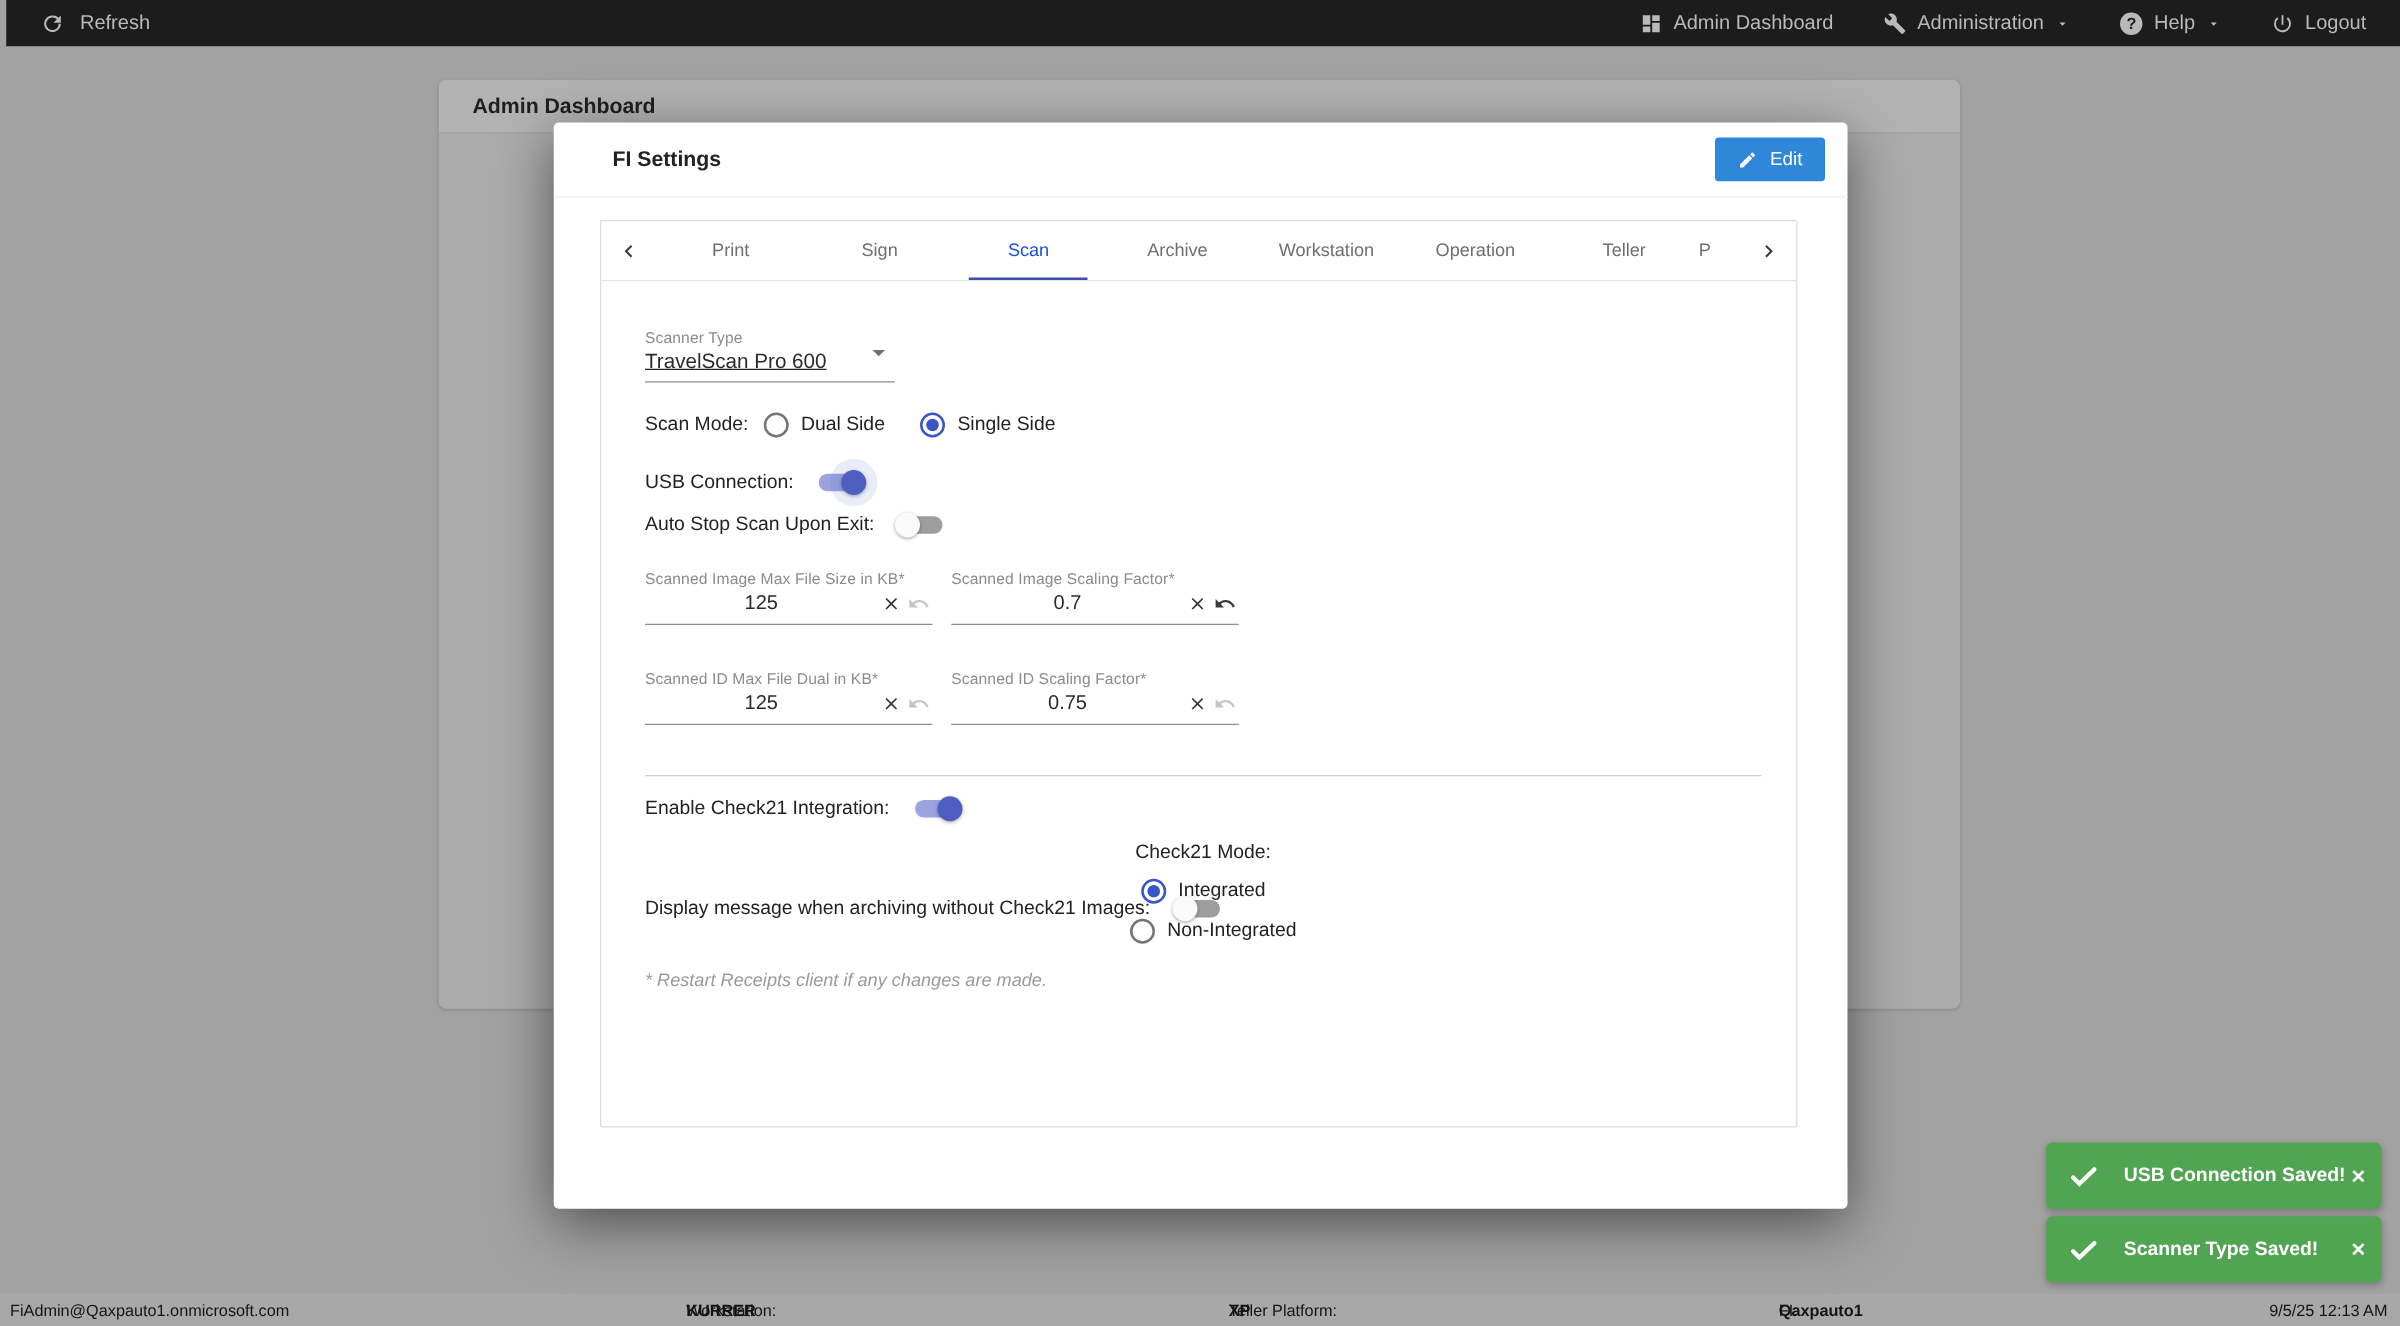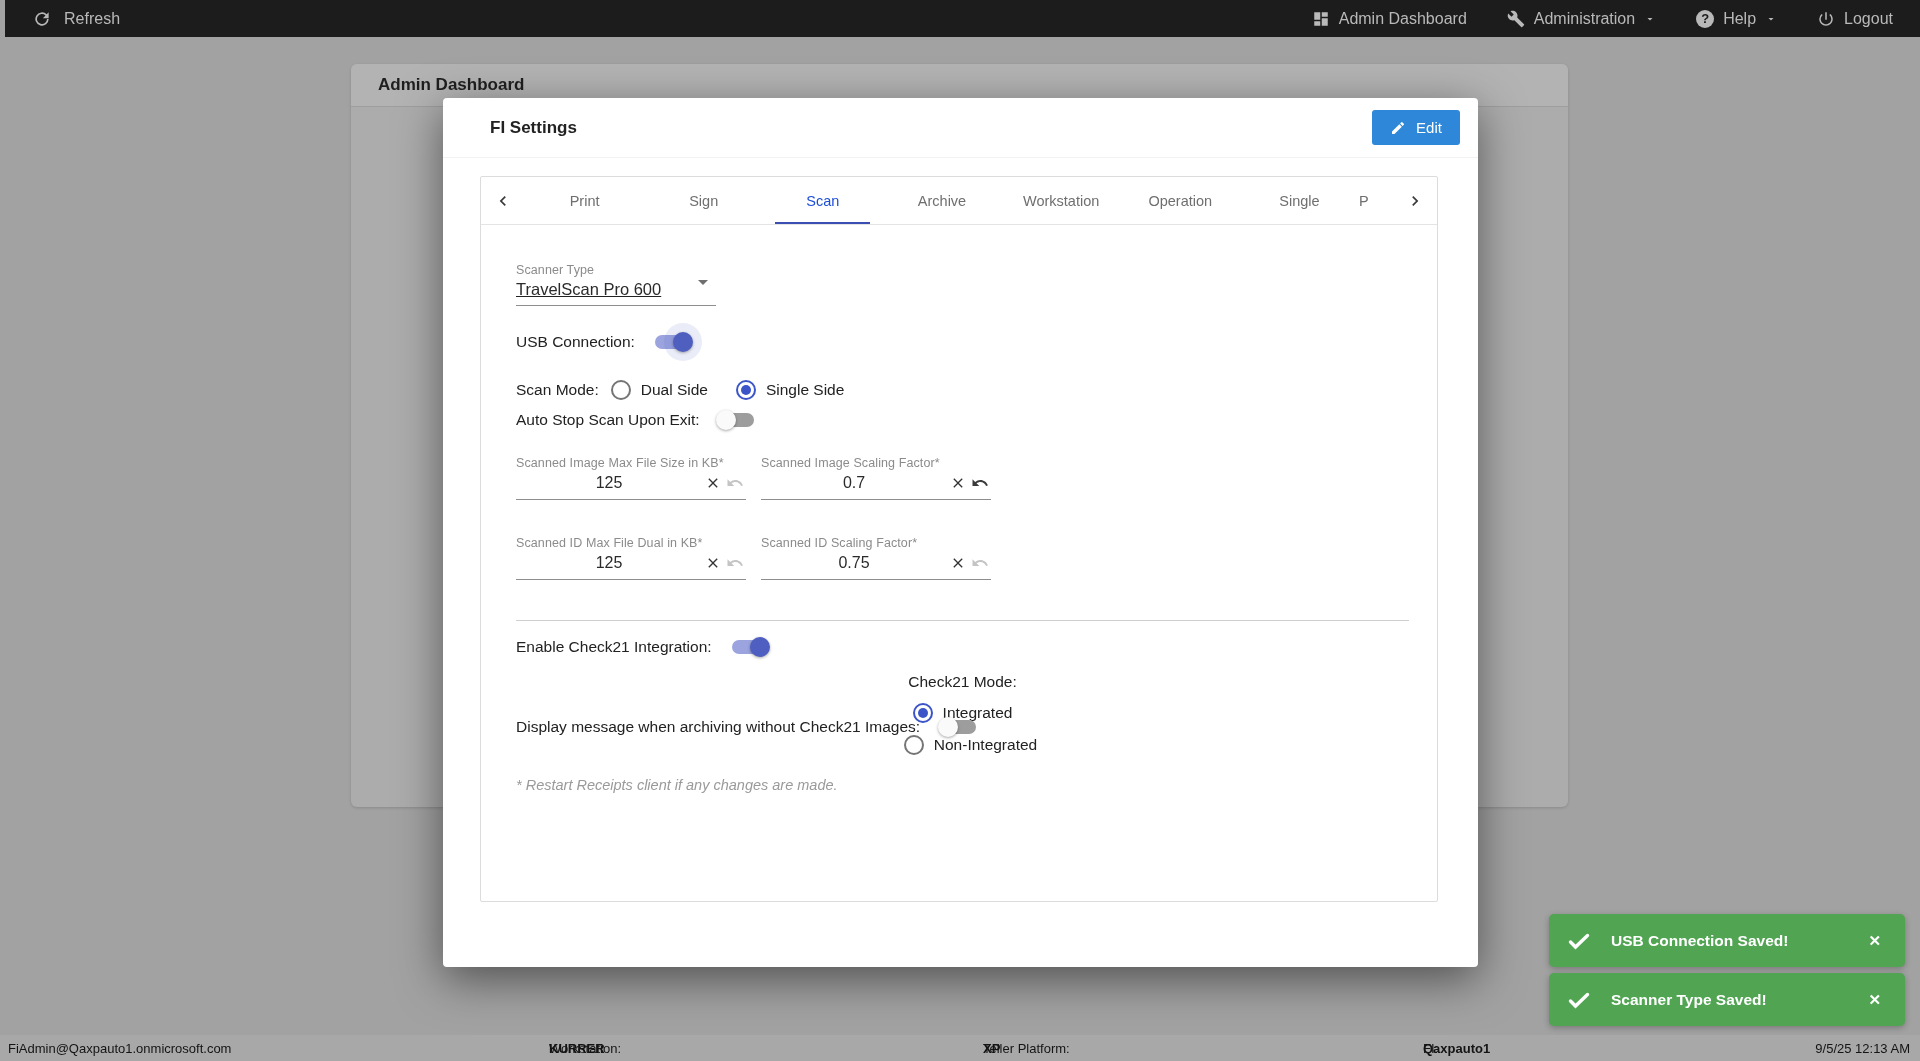--- a/index.html
+++ b/index.html
@@ -91,22 +91,22 @@
   .tfield .value-row{ display:flex; align-items:center; border-bottom:1px solid #8e8e8e;
     padding:2px 0 5px 0;}
   .tfield .value{ flex:1; font-size:16px; color:#2b2b2b; border:none; outline:none;
     font-family:inherit; background:transparent; min-width:0;text-align:center;}
   .icon-btn{ width:22px; height:22px; display:flex; align-items:center; justify-content:center;
     cursor:pointer; flex:none;}
   .divider{ margin-top:40px; border-top:1px solid #cfcfcf; }
   .footnote{ margin-top:36px; font-style:italic; color:#9a9a9a; font-size:14.5px;}
   
   .toasts{ position:absolute; right:15px; bottom:35px; display:flex; flex-direction:column; gap:6px;}
-  .toast{ width:356px; height:53px; background:#50a452; border-radius:5px; color:#fff;
-    display:flex; align-items:center; padding:0 24px 0 18px; box-shadow:0 2px 6px rgba(0,0,0,.25);}
+  .toast{ width:268px; height:53px; background:#50a452; border-radius:5px; color:#fff;
+    display:flex; align-items:center; padding:0 12px 0 18px; box-shadow:0 2px 6px rgba(0,0,0,.25);}
   .toast .msg{ font-size:15.5px; font-weight:bold; margin-left:20px;}
   .toast .close{ margin-left:auto; font-size:15px; font-weight:bold; cursor:pointer; color:#fff;}
   
   .statusbar{ position:absolute; left:0; bottom:0; width:1920px; height:26px; background:#a8a8a8;
     font-size:13px; color:#141414;}
   .statusbar span{ position:absolute; top:50%; transform:translateY(-50%); white-space:nowrap;}
   .sb-user{ left:8px; }
   .sb-ws{ left:549px; }
   .sb-teller{ left:983px; }
   .sb-fi{ left:1423px; }
@@ -192,21 +192,21 @@
       <div class="tab">
           <span>Archive</span>
         </div>
       <div class="tab">
           <span>Workstation</span>
         </div>
       <div class="tab">
           <span>Operation</span>
         </div>
       <div class="tab">
-          <span>Single</span>
+          <span>Teller</span>
         </div>
       <div class="tab partial">
           <span>P</span>
         </div>
       <div class="tab-scroll">
         <svg width="20" height="20" viewBox="0 0 24 24">
             <path d="M8.59 16.59L10 18l6-6-6-6-1.41 1.41L13.17 12z" fill="#3a3a3a"></path>
           </svg>
       </div>
     </div>
@@ -214,37 +214,37 @@
     <div class="content">
 
       <div class="select-field">
         <div class="small-label">Scanner Type</div>
         <div class="select-value-row">
           <span class="select-value">TravelScan Pro 600</span>
           <span class="dd-arrow"></span>
         </div>
       </div>
 
+      <div class="row row-scanmode">
+        <span>Scan Mode:</span>
+        <div class="radio-opt">
+          <span class="radio"></span>
+          <span>Dual Side</span>
+        </div>
+        <div class="radio-opt">
+          <span class="radio checked"></span>
+          <span>Single Side</span>
+        </div>
+      </div>
+
       <div class="row row-usb">
         <span>USB Connection:</span>
         <div class="toggle on halo">
           <span class="track"></span>
           <span class="thumb"></span>
-        </div>
-      </div>
-
-      <div class="row row-scanmode">
-        <span>Scan Mode:</span>
-        <div class="radio-opt">
-          <span class="radio"></span>
-          <span>Dual Side</span>
-        </div>
-        <div class="radio-opt">
-          <span class="radio checked"></span>
-          <span>Single Side</span>
         </div>
       </div>
 
       <div class="row row-autostop">
         <span>Auto Stop Scan Upon Exit:</span>
         <div class="toggle off">
           <span class="track"></span>
           <span class="thumb"></span>
         </div>
       </div>

